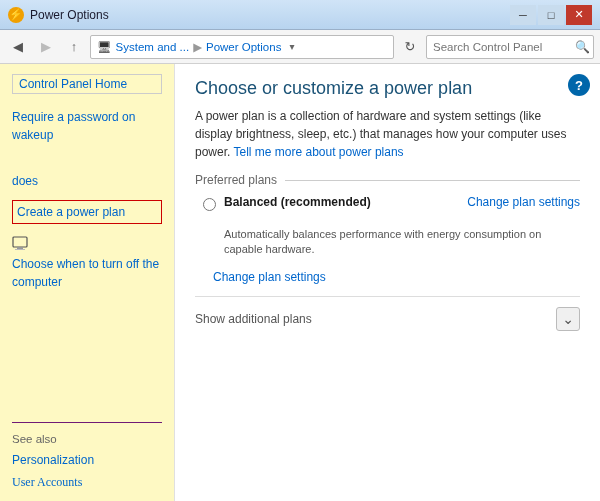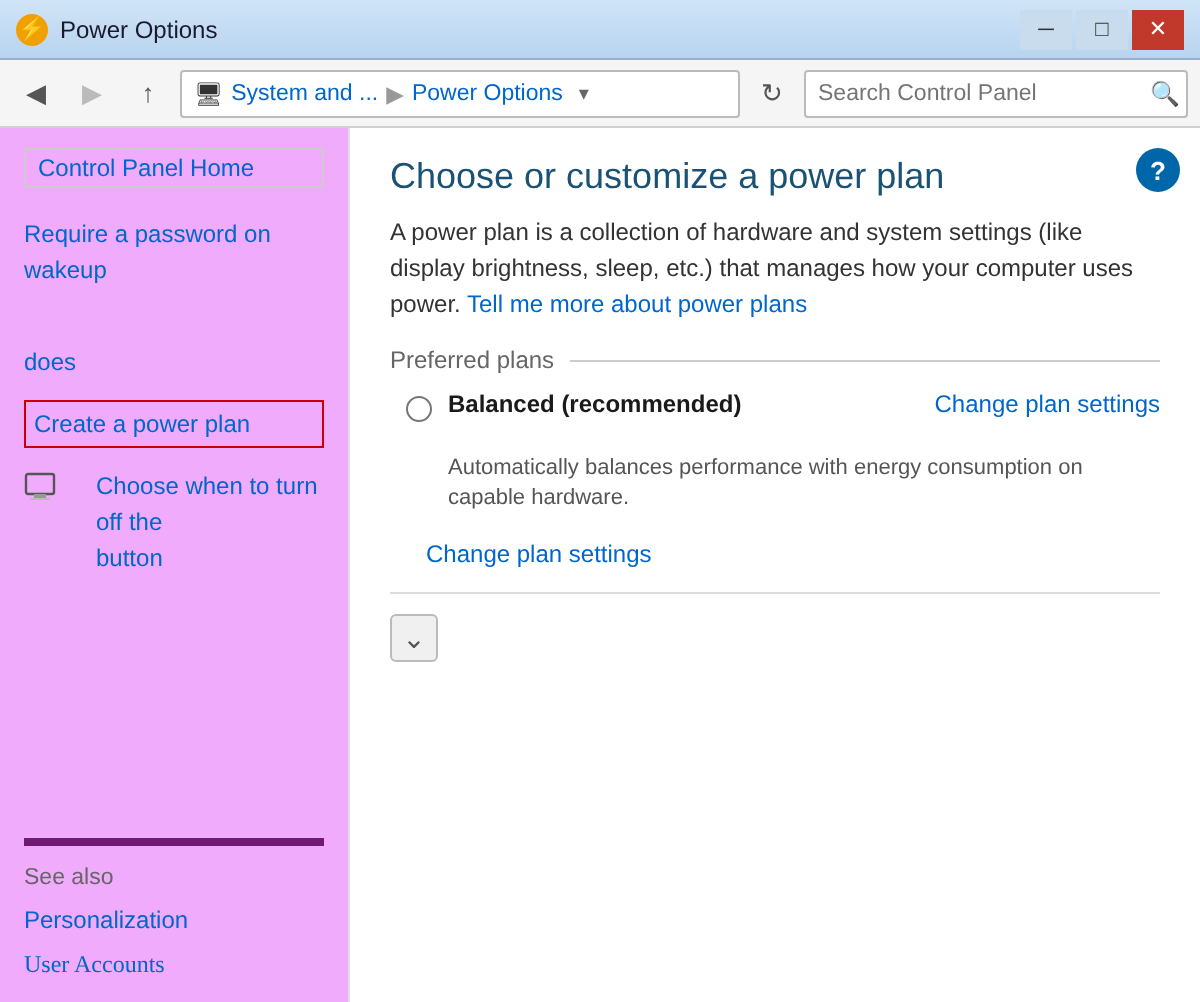--- a/index.html
+++ b/index.html
@@ -95,21 +95,21 @@
       cursor: pointer;
       border-radius: 3px;
       display: flex; align-items: center; justify-content: center;
       font-size: 13px; color: #555;
     }
     .search-wrapper {
       position: relative;
       display: flex; align-items: center;
     }
     .search-wrapper input {
-      width: 192px; height: 24px;
+      width: 168px; height: 24px;
       border: 1px solid #bbb;
       border-radius: 2px;
       padding: 0 24px 0 6px;
       font-size: 11.5px;
       color: #999;
       outline: none;
     }
     .search-icon-btn {
       position: absolute;
       right: 4px;
@@ -123,21 +123,21 @@
     
     .main-area {
       display: flex;
       height: calc(501px - 30px - 34px);
       background: white;
     }
 
     
     .sidebar {
       width: 175px;
-      background: #f0abfc;
+      background: #fef9c3;
       border-right: 1px solid #e0e0e0;
       padding: 10px 12px;
       display: flex;
       flex-direction: column;
     }
     .sidebar-home-link {
       color: #0066cc;
       text-decoration: none;
       font-size: 12px;
       border: 1px solid #ccc;
@@ -158,32 +158,33 @@
     .sidebar-link.highlighted {
       border: 1.5px solid #cc0000;
       padding: 2px 4px;
       color: #0066cc;
       display: inline-block;
       margin-bottom: 10px;
     }
     .sidebar-power-item {
       display: flex;
       align-items: flex-start;
-      gap: 20px;
+      gap: 4px;
       margin-bottom: 4px;
+      flex-direction: column;
     }
     .sidebar-power-icon {
       width: 16px; height: 16px;
       margin-top: 1px;
       flex-shrink: 0;
     }
     .sidebar-footer {
       margin-top: auto;
       padding-top: 10px;
-      border-top: 4px solid #701a75;
+      border-top: 1px solid #701a75;
     }
     .see-also-label {
       color: #666;
       font-size: 11.5px;
       margin-bottom: 6px;
     }
 
     
     .content-panel {
       flex: 1;
@@ -366,21 +367,21 @@
 
     <div class="sidebar-power-item">
       <svg class="sidebar-power-icon" viewBox="0 0 16 16">
         <rect x="1" y="2" width="14" height="10" rx="1" fill="none" stroke="#555" stroke-width="1.2"></rect>
         <rect x="5" y="12" width="6" height="2" fill="#999"></rect>
         <rect x="3" y="14" width="10" height="1" fill="#bbb"></rect>
       </svg>
       <div>
         <span class="sidebar-link" style="margin:0;display:inline;">
           <span>Choose when to turn off the</span><br>
-          <span>button</span>
+          <span>computer</span>
         </span>
       </div>
     </div>
 
     <div class="sidebar-footer">
       <div class="see-also-label">See also</div>
       <a class="sidebar-link" style="margin-bottom:4px;">Personalization</a>
       <a class="sidebar-link" style="margin-bottom:0;font-family:Liberation Serif, serif;">User Accounts</a>
     </div>
   </div>
@@ -409,17 +410,18 @@
         </div>
         <div class="plan-desc">Automatically balances performance with energy consumption on capable hardware.</div>
       </div>
     </div>
 
     <div class="plan-row-simple">
       <a class="plan-change-link">Change plan settings</a>
     </div>
 
     <div class="show-additional">
+      <span class="show-additional-text">Show additional plans</span>
       <div class="show-additional-btn">⌄</div>
     </div>
 
   </div>
 </div>
 
 </body></html>

